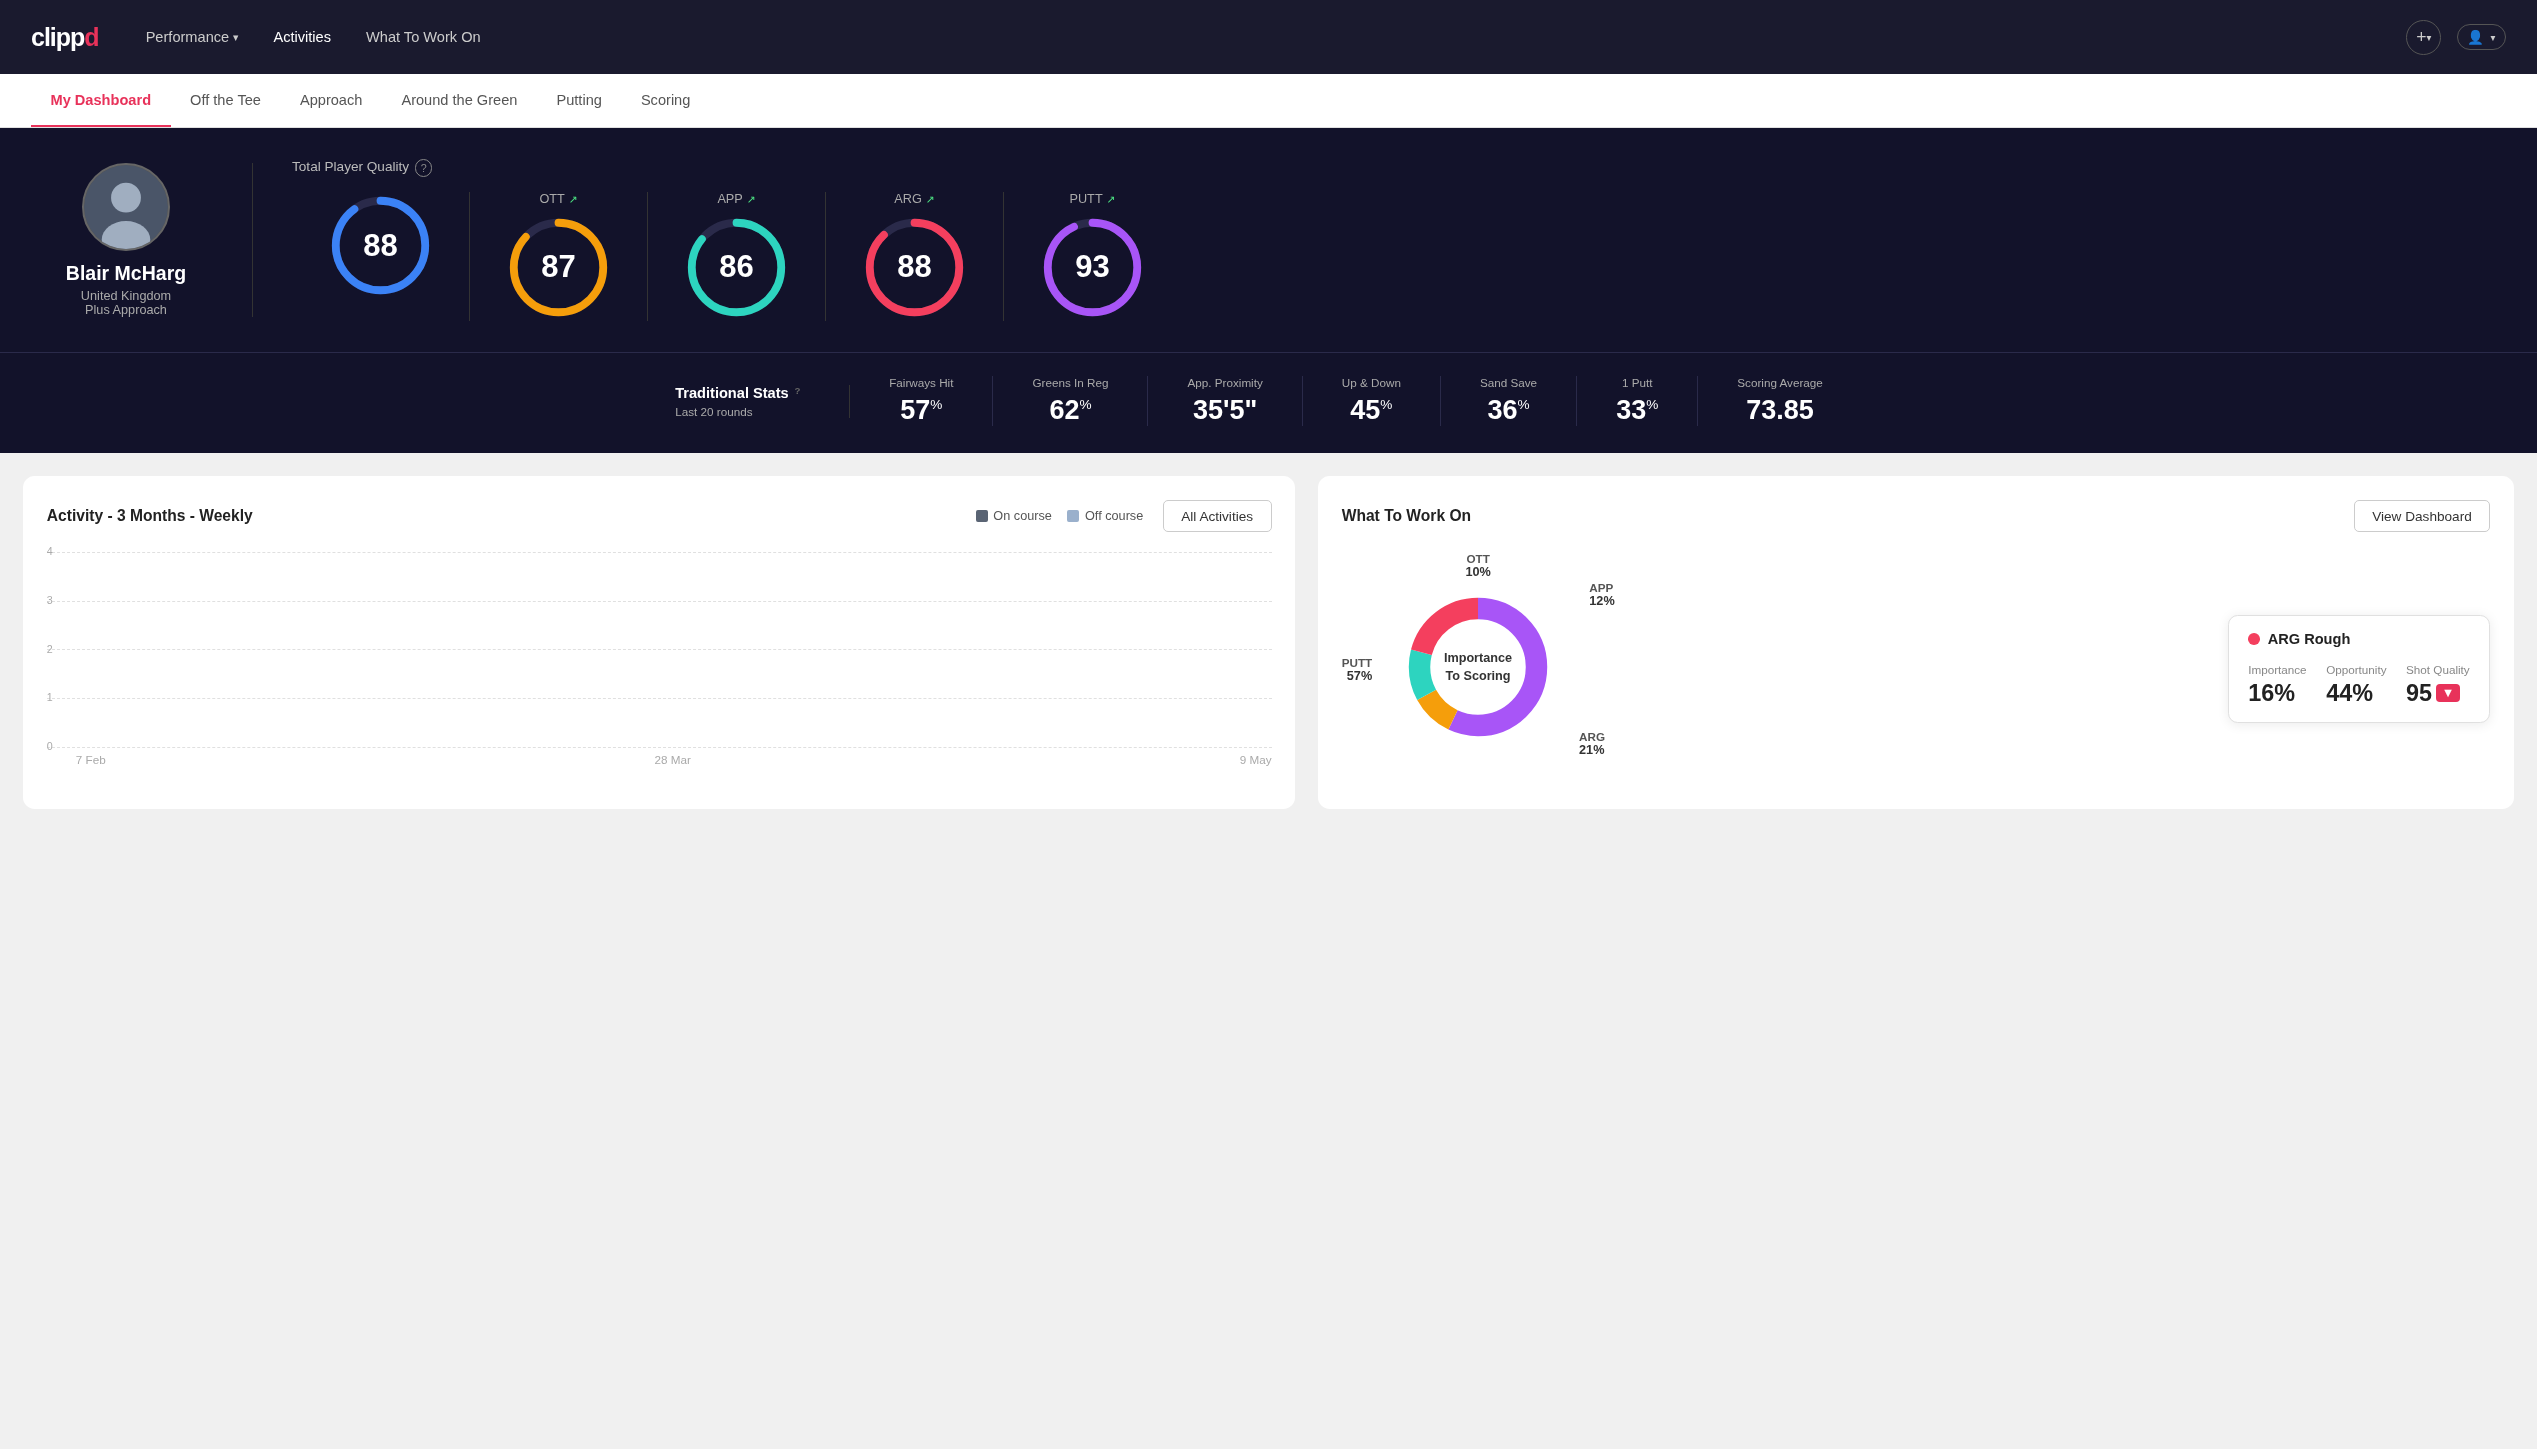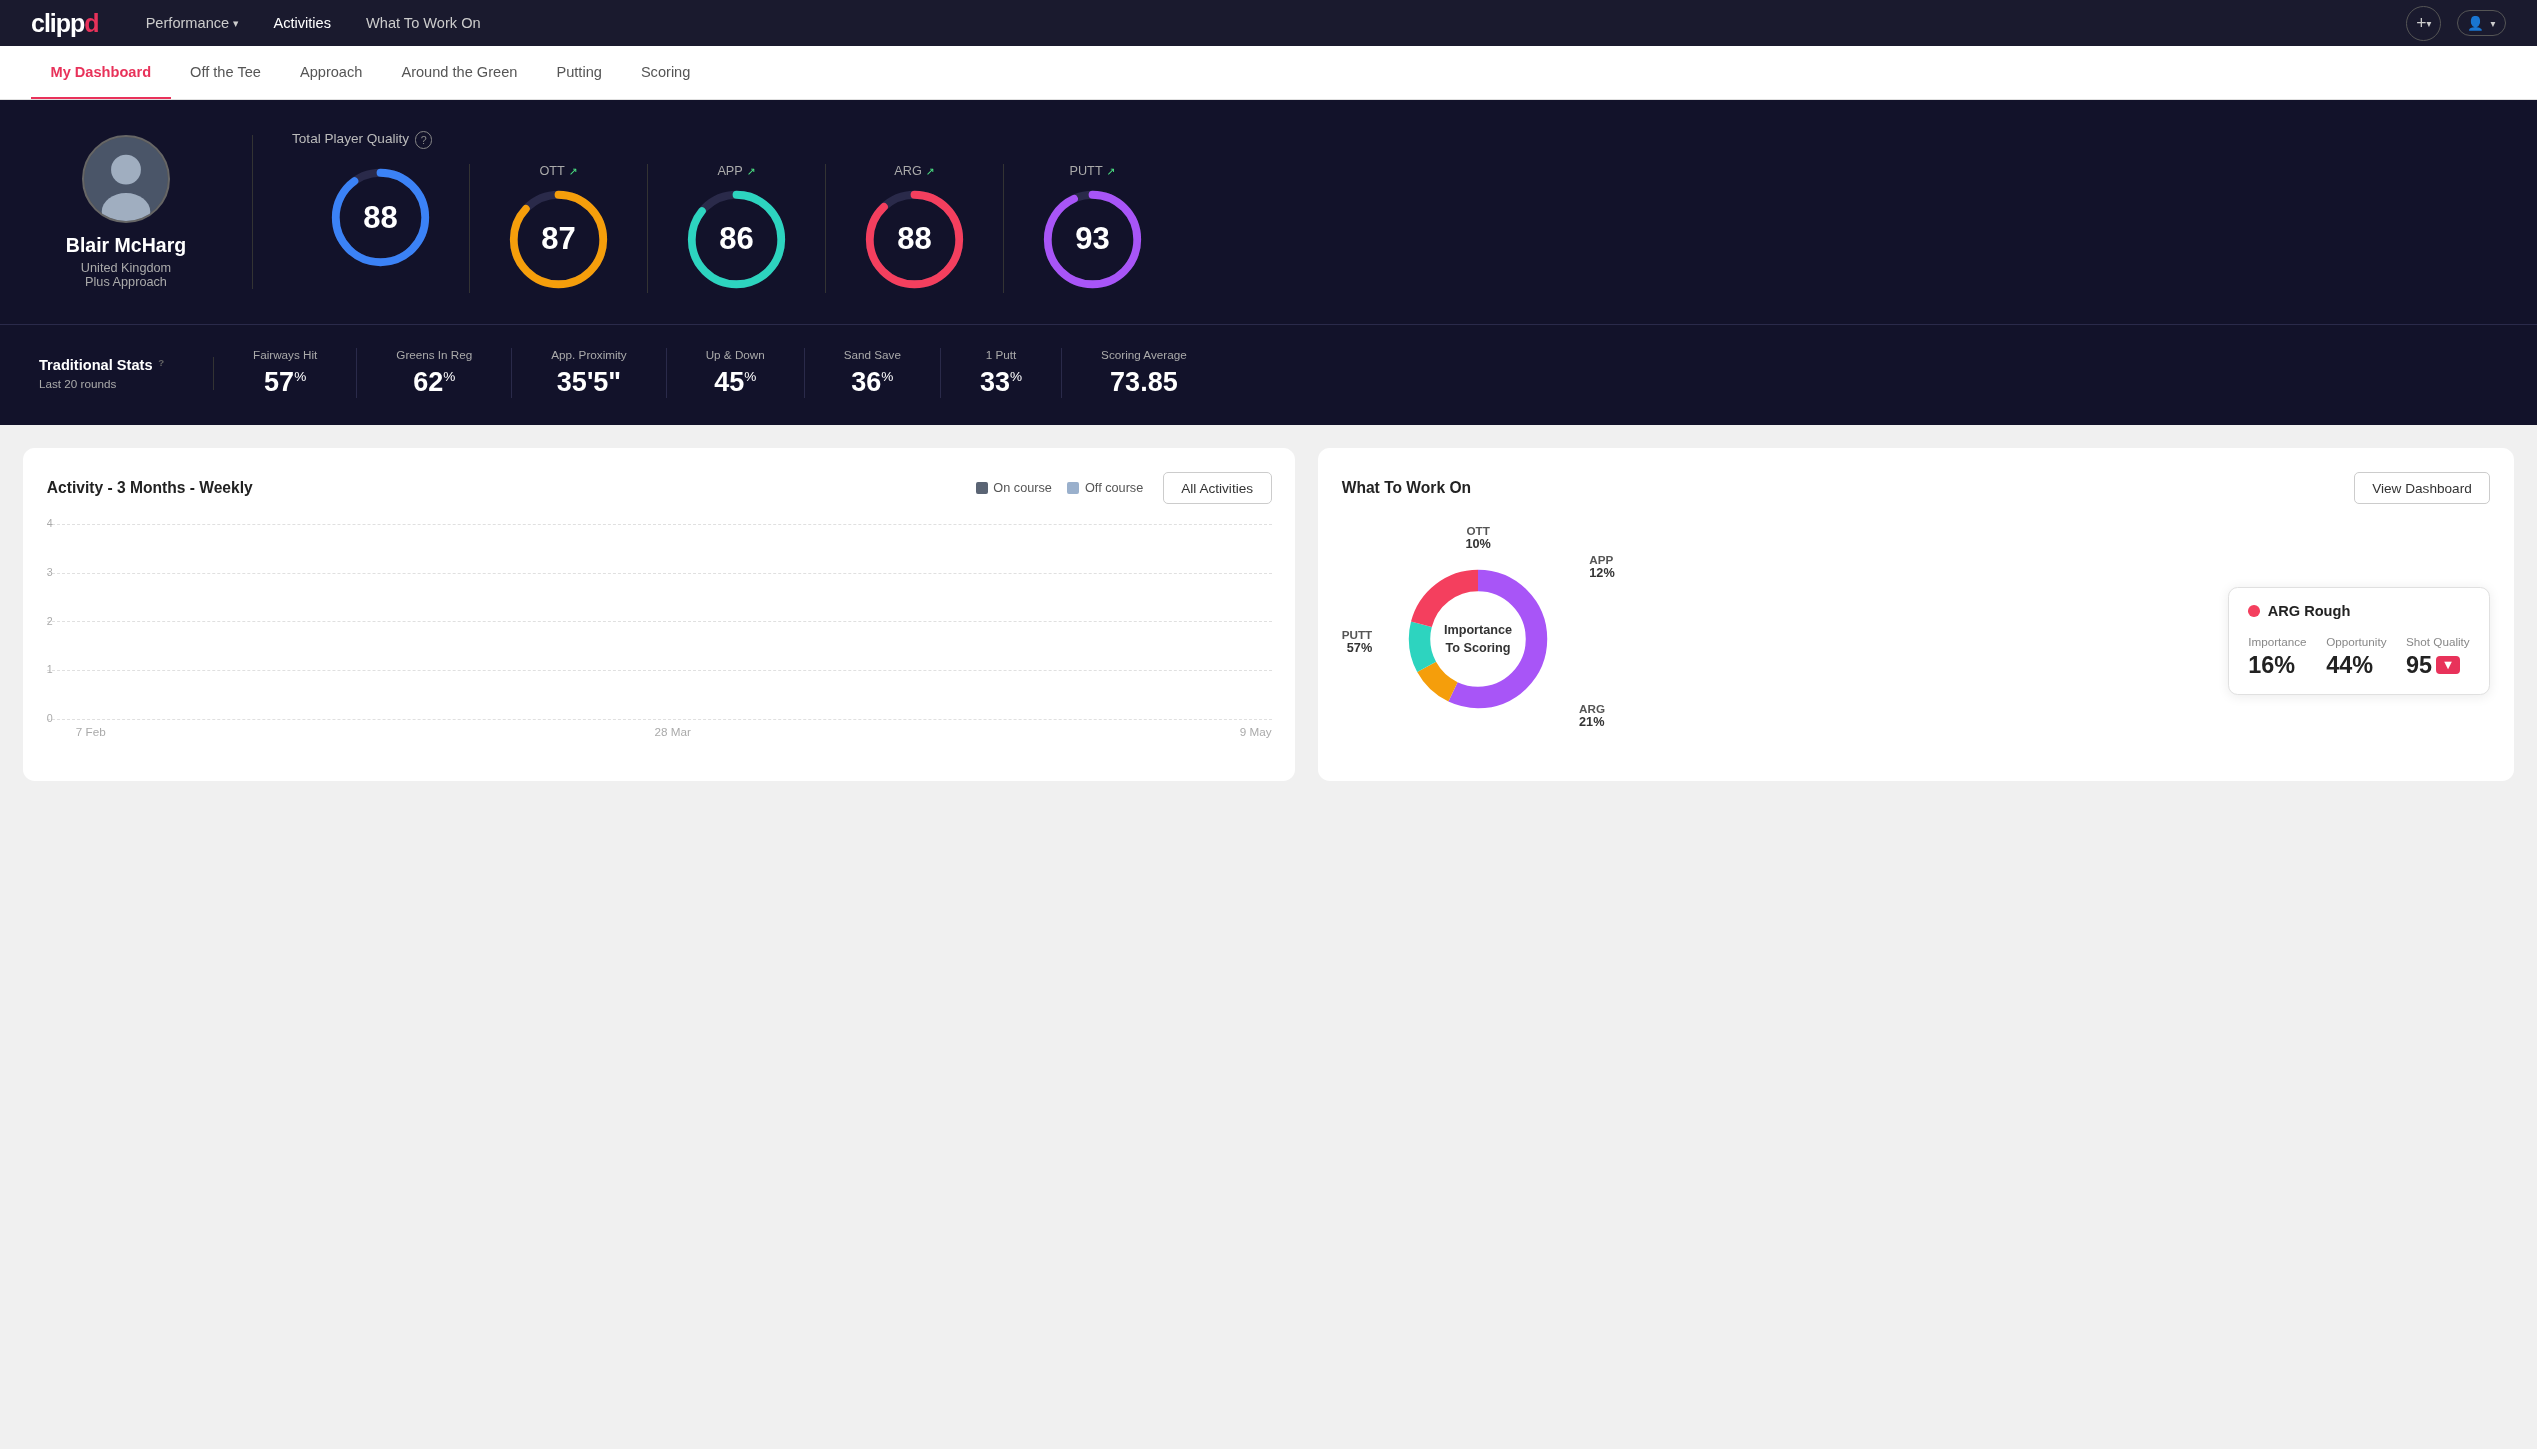--- a/index.html
+++ b/index.html
@@ -4,21 +4,21 @@
   <style>
     * { box-sizing: border-box; margin: 0; padding: 0; }
     body { font-family: -apple-system, BlinkMacSystemFont, 'Segoe UI', sans-serif; background: #f0f0f0; }
 
     
     .top-nav {
       background: #1a1a2e;
       display: flex;
       align-items: center;
       padding: 0 31px;
-      height: 46px;
+      height: 74px;
       justify-content: space-between;
     }
     .logo {
       color: #e8325a;
       font-size: 25px;
       font-weight: 800;
       letter-spacing: -1px;
     }
     .logo span { color: #fff; }
     .nav-links {
@@ -158,20 +158,21 @@
     }
 
     
     .trad-stats {
       background: #12122a;
       padding: 23.4px 39px 27px;
       border-top: 1px solid #2a2a4a;
       display: flex;
       align-items: center;
       gap: 0;
+      justify-content: center;
     }
     .trad-label {
       min-width: 175px;
       border-right: 1px solid #333;
       padding-right: 31px;
     }
     .trad-label-title {
       color: #fff;
       font-size: 14.6px;
       font-weight: 600;

